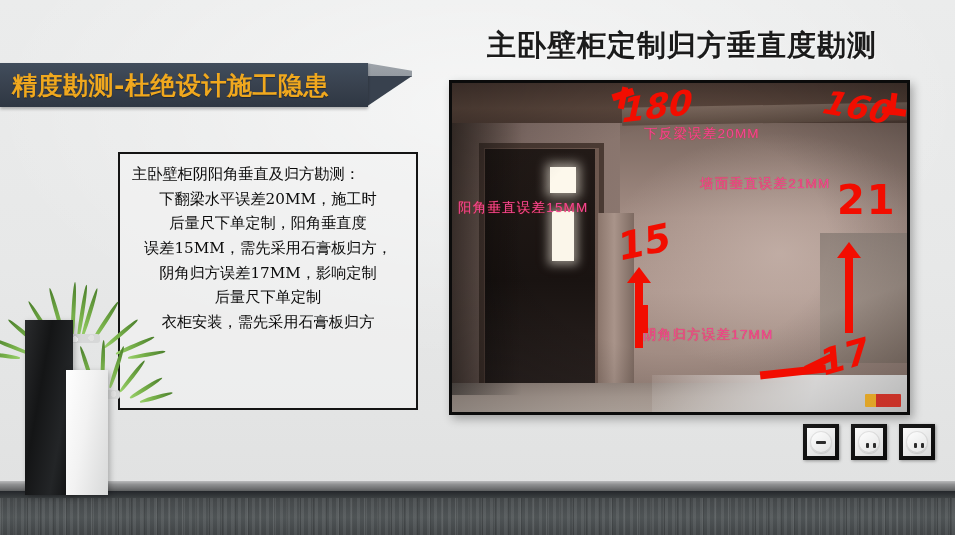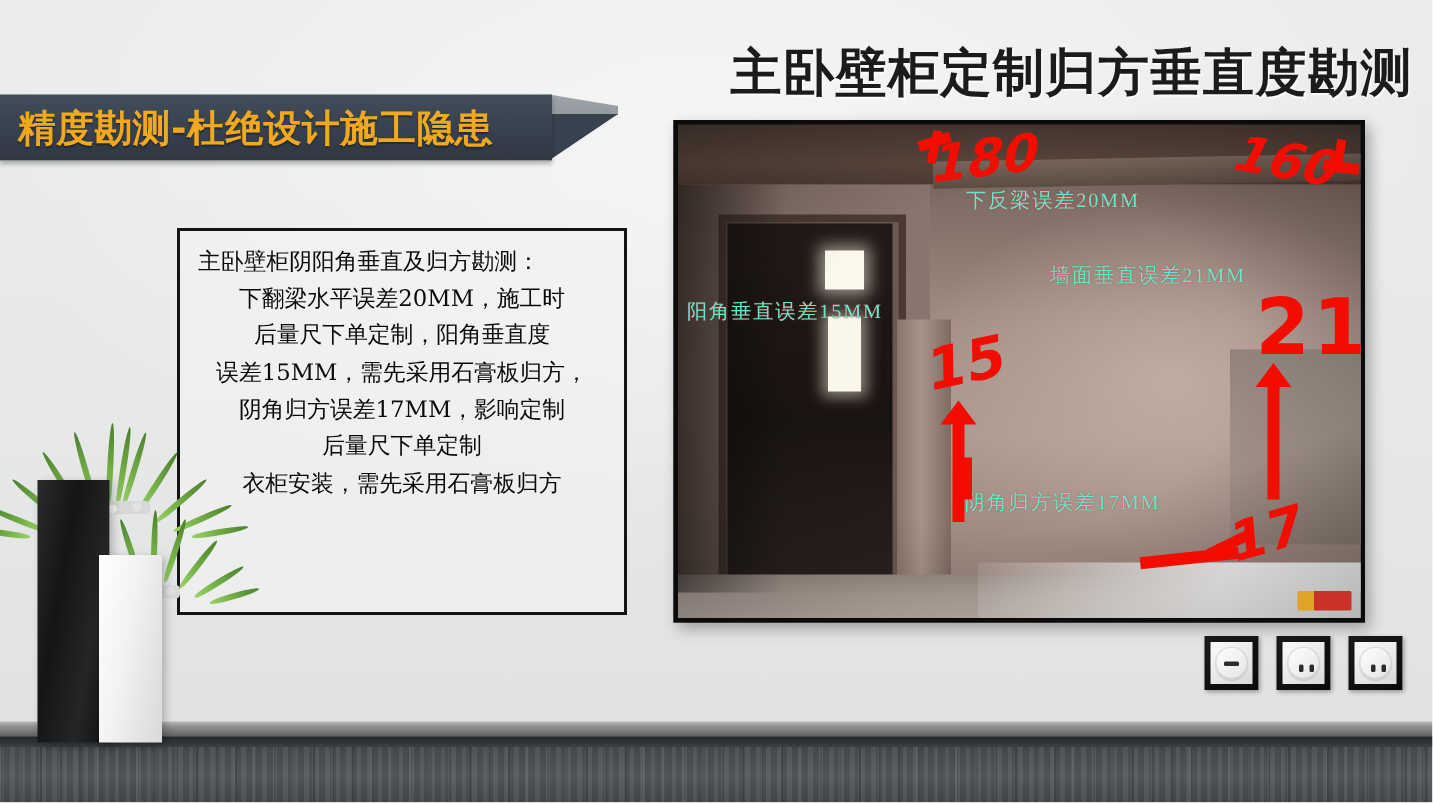--- a/index.html
+++ b/index.html
@@ -167,22 +167,22 @@
   }
   .p-vignette {
     position:absolute; inset:0;
     background: radial-gradient(ellipse 330px 250px at 50% 48%, rgba(0,0,0,0) 45%, rgba(0,0,0,.30) 100%);
     pointer-events:none;
   }
 
   
   .ann {
     position:absolute;
-    color:#5eead4;
-    font-family:Liberation Serif, serif;
+    color:#ec4899;
+    font-family:Liberation Sans, sans-serif;
     font-size:13.5px;
     white-space:nowrap;
     letter-spacing:1.2px;
     text-shadow:0 0 1px rgba(246,27,12,.8);
   }
   .hand {
     position:absolute;
     color:#f20d00;
     font-family:"DejaVu Sans","Liberation Sans",sans-serif;
     font-weight:bold;
@@ -206,21 +206,21 @@
     position:absolute; right:6px; bottom:5px;
     width:36px; height:13px;
     background:linear-gradient(90deg,#e2a21a 0%,#e2a21a 30%,#c9261b 30%,#c9261b 100%);
     border-radius:1px;
     opacity:.92;
   }
 
   
   #headline {
     position:absolute; left:487px; top:26px;
-    font-size:34px; font-weight:bold;
+    font-size:29px; font-weight:bold;
     color:#1b1b1b;
     letter-spacing:1px;
     text-shadow:1px 1px 0 rgba(255,255,255,.7);
     white-space:nowrap;
   }
 
   
   #plants { position:absolute; left:0px; top:280px; width:150px; height:215px; }
   .planter {
     position:absolute; bottom:0;
@@ -336,21 +336,21 @@
     <div class="tick" style="left:438px; top:10px; width:6px; height:22px; transform:rotate(8deg);"></div>
 
     <div class="ann" style="left:192px; top:42px;">下反梁误差20MM</div>
 
     <div class="ann" style="left:248px; top:92px;">墙面垂直误差21MM</div>
 
     <div class="ann" style="left:6px; top:116px;">阳角垂直误差15MM</div>
 
     <div class="ann" style="left:191px; top:243px;">阴角归方误差17MM</div>
 
-    <div class="hand" style="left:385px; top:106px; font-size:52px; letter-spacing:2px;">21</div>
+    <div class="hand" style="left:385px; top:94px; font-size:40px; letter-spacing:2px;">21</div>
     <div class="arrow-up" style="left:393px; top:172px; height:78px;"></div>
 
     <div class="hand" style="left:166px; top:137px; font-size:38px; font-style:italic; transform:rotate(-12deg);">15</div>
     <div class="arrow-up" style="left:183px; top:197px; height:68px;"></div>
 
     <div class="hand" style="left:368px; top:253px; font-size:36px; font-style:italic; transform:rotate(-16deg);">17</div>
     <div class="tick" style="left:308px; top:285px; width:66px; height:8px; transform:rotate(-6deg);"></div>
     <div class="tick" style="left:352px; top:276px; width:32px; height:7px; transform:rotate(-26deg);"></div>
     <div class="tick" style="left:190px; top:222px; width:6px; height:28px;"></div>
 

